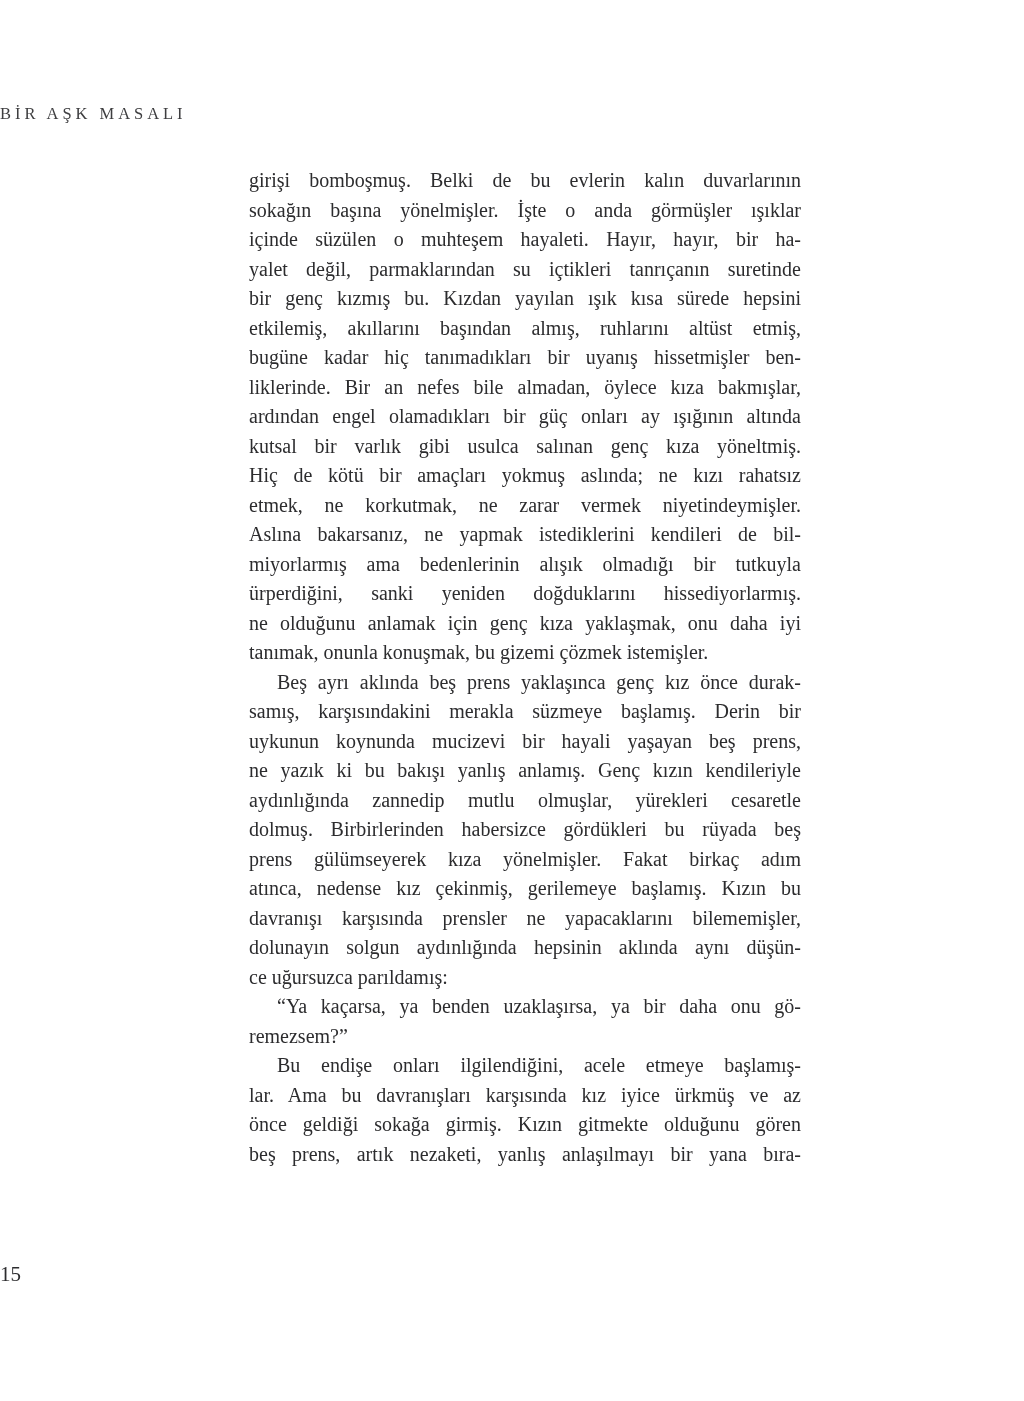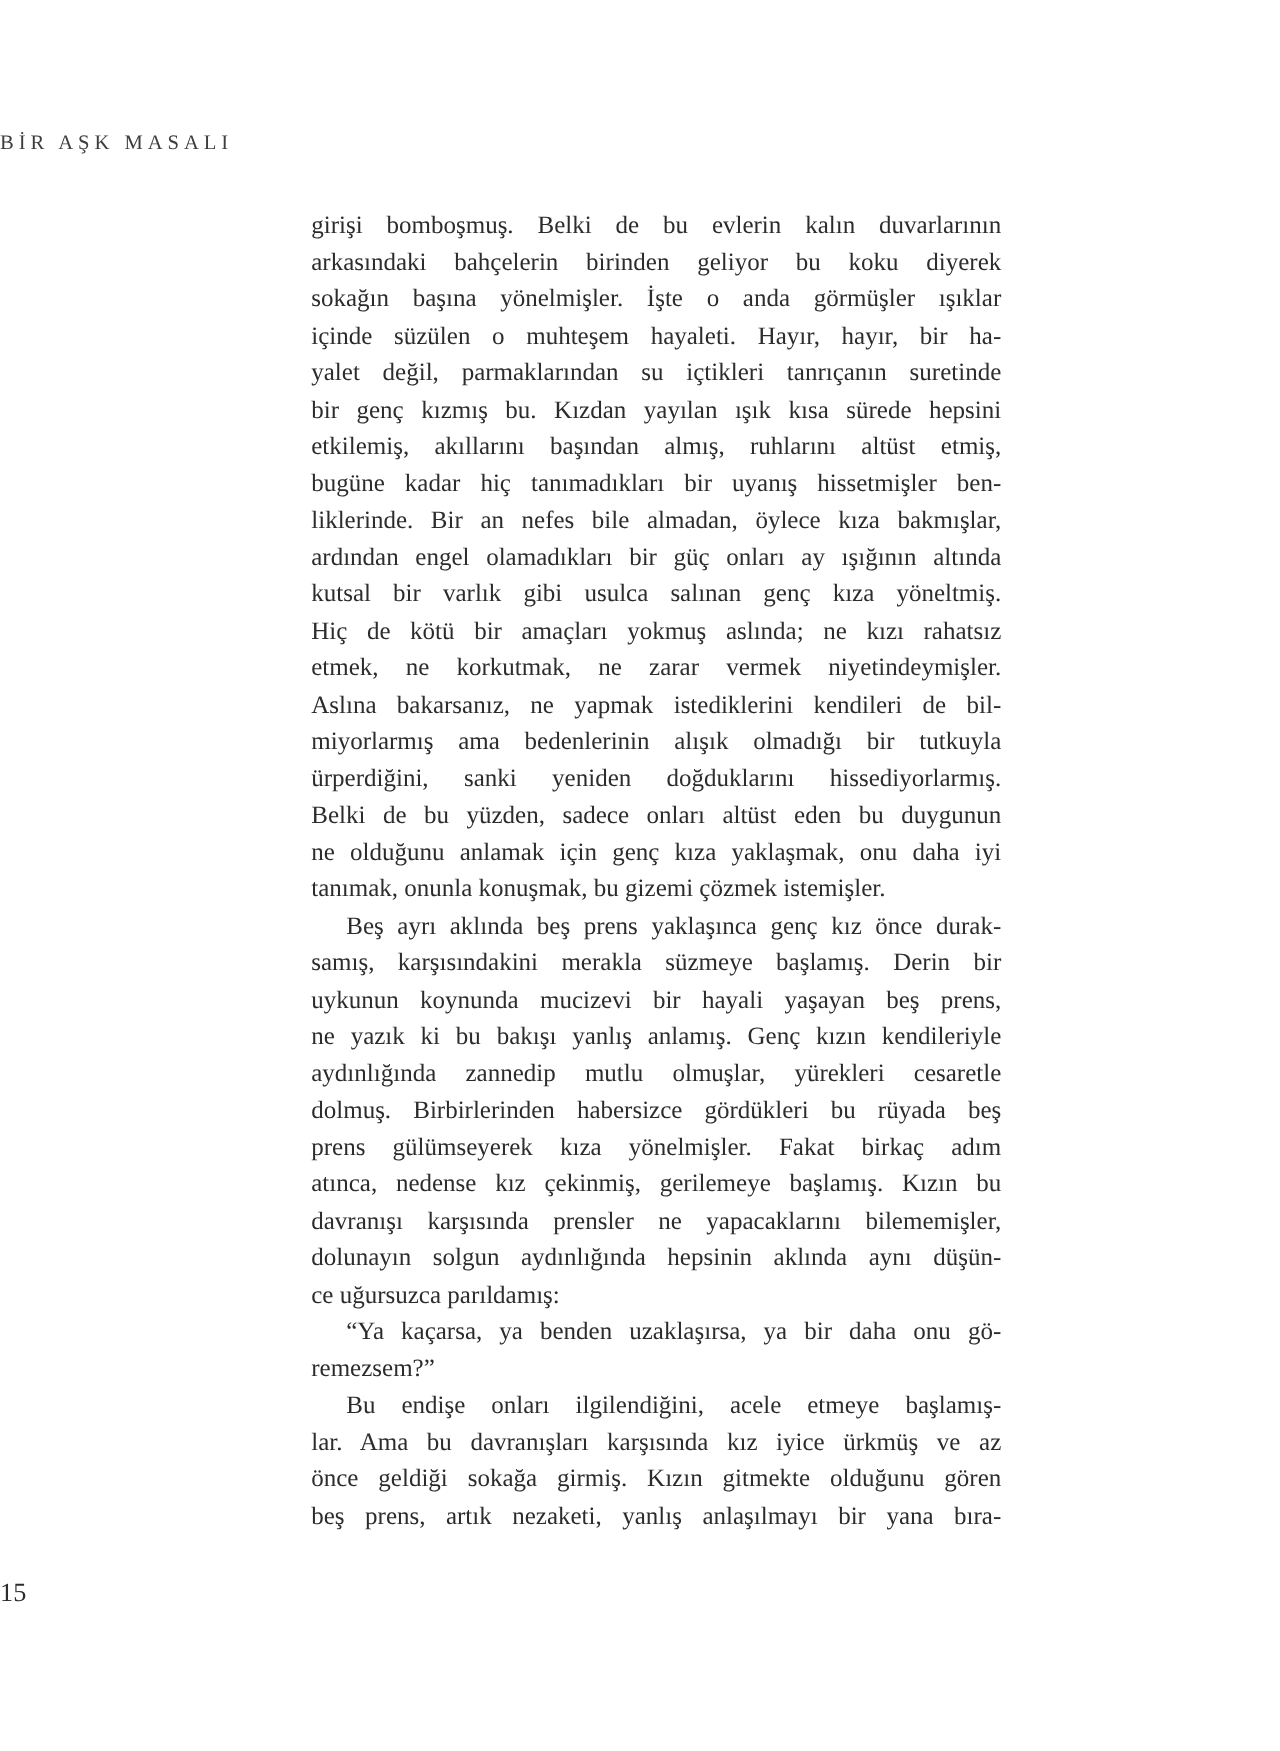--- a/index.html
+++ b/index.html
@@ -65,36 +65,34 @@
 </style>
 </head>
 <body>
 
 <div class="page">
 
   <div class="running-header">BİR AŞK MASALI</div>
 
   <div class="text-block" id="text-block">
       <div class="line">girişi bomboşmuş. Belki de bu evlerin kalın duvarlarının</div>
-      <div class="line">arkasındaki bahçelerin birinden geliyor bu koku diyerek</div>
       <div class="line">sokağın başına yönelmişler. İşte o anda görmüşler ışıklar</div>
       <div class="line">içinde süzülen o muhteşem hayaleti. Hayır, hayır, bir ha-</div>
       <div class="line">yalet değil, parmaklarından su içtikleri tanrıçanın suretinde</div>
       <div class="line">bir genç kızmış bu. Kızdan yayılan ışık kısa sürede hepsini</div>
       <div class="line">etkilemiş, akıllarını başından almış, ruhlarını altüst etmiş,</div>
       <div class="line">bugüne kadar hiç tanımadıkları bir uyanış hissetmişler ben-</div>
       <div class="line">liklerinde. Bir an nefes bile almadan, öylece kıza bakmışlar,</div>
       <div class="line">ardından engel olamadıkları bir güç onları ay ışığının altında</div>
       <div class="line">kutsal bir varlık gibi usulca salınan genç kıza yöneltmiş.</div>
       <div class="line">Hiç de kötü bir amaçları yokmuş aslında; ne kızı rahatsız</div>
       <div class="line">etmek, ne korkutmak, ne zarar vermek niyetindeymişler.</div>
       <div class="line">Aslına bakarsanız, ne yapmak istediklerini kendileri de bil-</div>
       <div class="line">miyorlarmış ama bedenlerinin alışık olmadığı bir tutkuyla</div>
       <div class="line">ürperdiğini, sanki yeniden doğduklarını hissediyorlarmış.</div>
-      <div class="line">Belki de bu yüzden, sadece onları altüst eden bu duygunun</div>
       <div class="line">ne olduğunu anlamak için genç kıza yaklaşmak, onu daha iyi</div>
       <div class="line pend">tanımak, onunla konuşmak, bu gizemi çözmek istemişler.</div>
       <div class="line indent">Beş ayrı aklında beş prens yaklaşınca genç kız önce durak-</div>
       <div class="line">samış, karşısındakini merakla süzmeye başlamış. Derin bir</div>
       <div class="line">uykunun koynunda mucizevi bir hayali yaşayan beş prens,</div>
       <div class="line">ne yazık ki bu bakışı yanlış anlamış. Genç kızın kendileriyle</div>
       <div class="line">aydınlığında zannedip mutlu olmuşlar, yürekleri cesaretle</div>
       <div class="line">dolmuş. Birbirlerinden habersizce gördükleri bu rüyada beş</div>
       <div class="line">prens gülümseyerek kıza yönelmişler. Fakat birkaç adım</div>
       <div class="line">atınca, nedense kız çekinmiş, gerilemeye başlamış. Kızın bu</div>

